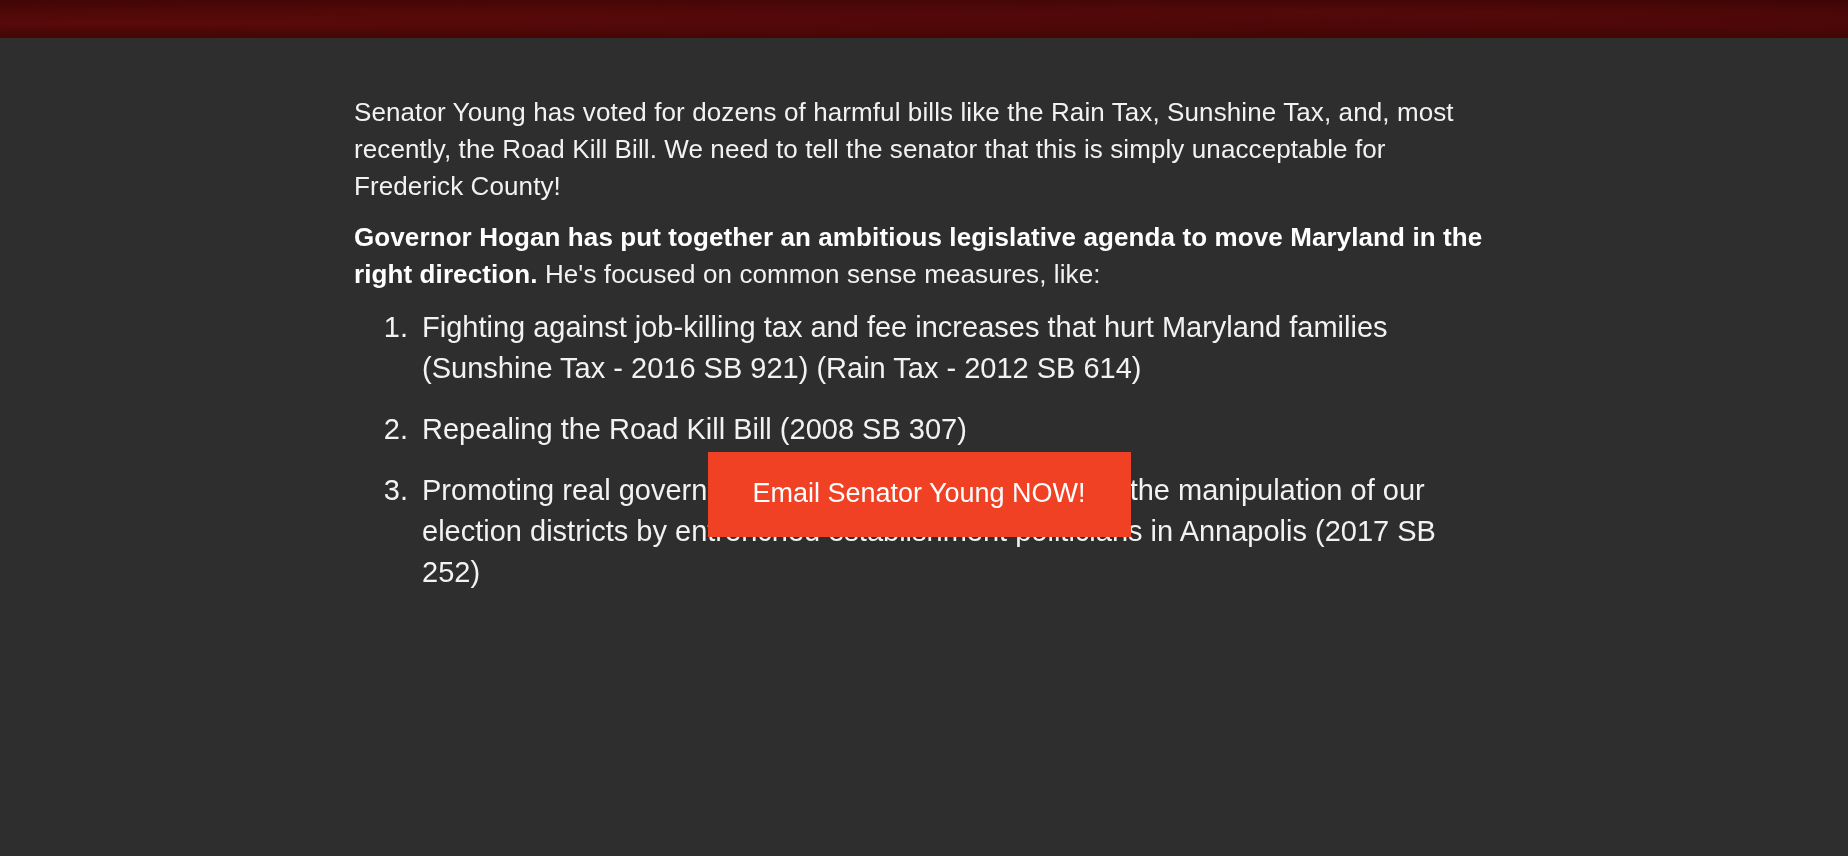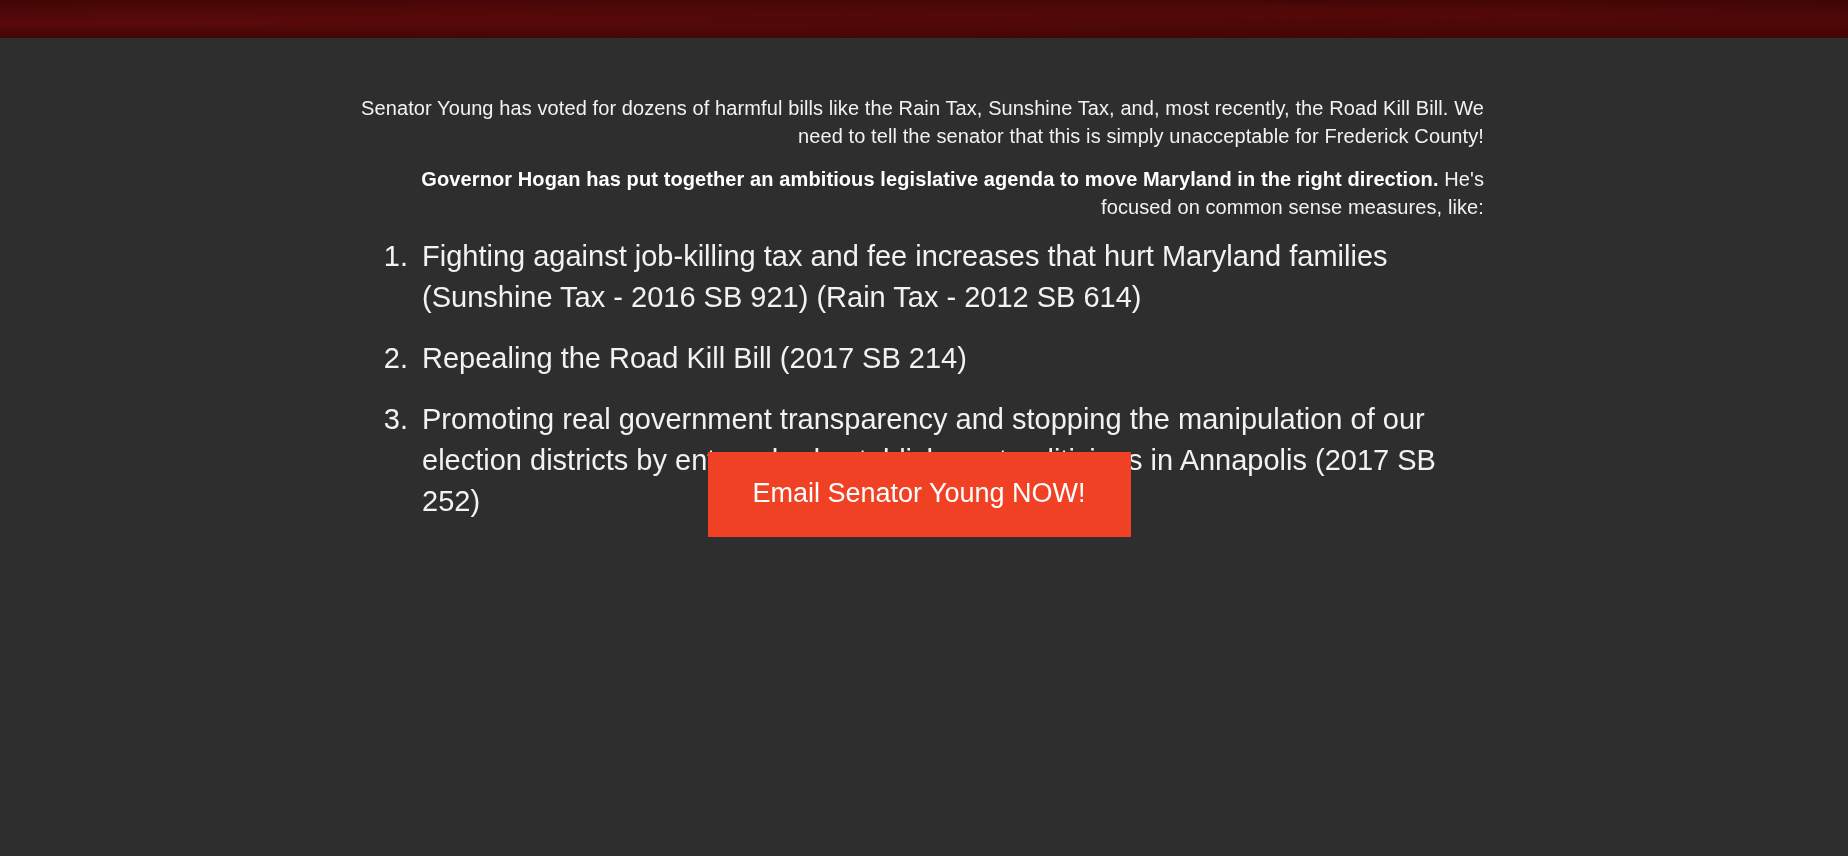--- a/index.html
+++ b/index.html
@@ -41,25 +41,24 @@
   }
   .article {
     position: absolute;
     left: 354px;
     top: 56px;
     width: 1130px;
   }
   p.para {
     margin: 0 0 14px 0;
     color: #f2f2f2;
-    font-size: 20px;
+    font-size: 26px;
     line-height: 1.42;
     font-weight: 400;
     letter-spacing: 0.1px;
-    text-align: right;
   }
   p.para.second { margin-top: 14px; }
   p.para b {
     font-weight: 700;
     color: #ffffff;
   }
   ol.measures {
     margin: 14px 0 0 0;
     padding-left: 62px;
     color: #f2f2f2;
@@ -103,21 +102,21 @@
   <div id="content">
 
     <div class="article">
 
       <p class="para">Senator Young has voted for dozens of harmful bills like the Rain Tax, Sunshine Tax, and, most recently, the Road Kill Bill. We need to tell the senator that this is simply unacceptable for Frederick County!</p>
 
       <p class="para second"><b>Governor Hogan has put together an ambitious legislative agenda to move Maryland in the right direction.</b><span> He's focused on common sense measures, like:</span></p>
 
       <ol class="measures">
         <li>Fighting against job-killing tax and fee increases that hurt Maryland families (Sunshine Tax - 2016 SB 921) (Rain Tax - 2012 SB 614)</li>
-        <li>Repealing the Road Kill Bill (2017 SB 214)</li>
+        <li>Repealing the Road Kill Bill (2008 SB 307)</li>
         <li>Promoting real government transparency and stopping the manipulation of our election districts by entrenched establishment politicians in Annapolis (2017 SB 252)</li>
       </ol>
 
     </div>
 
     <div class="cta-wrap">
       <button class="cta-button">Email Senator Young NOW!</button>
     </div>
 
   </div>

